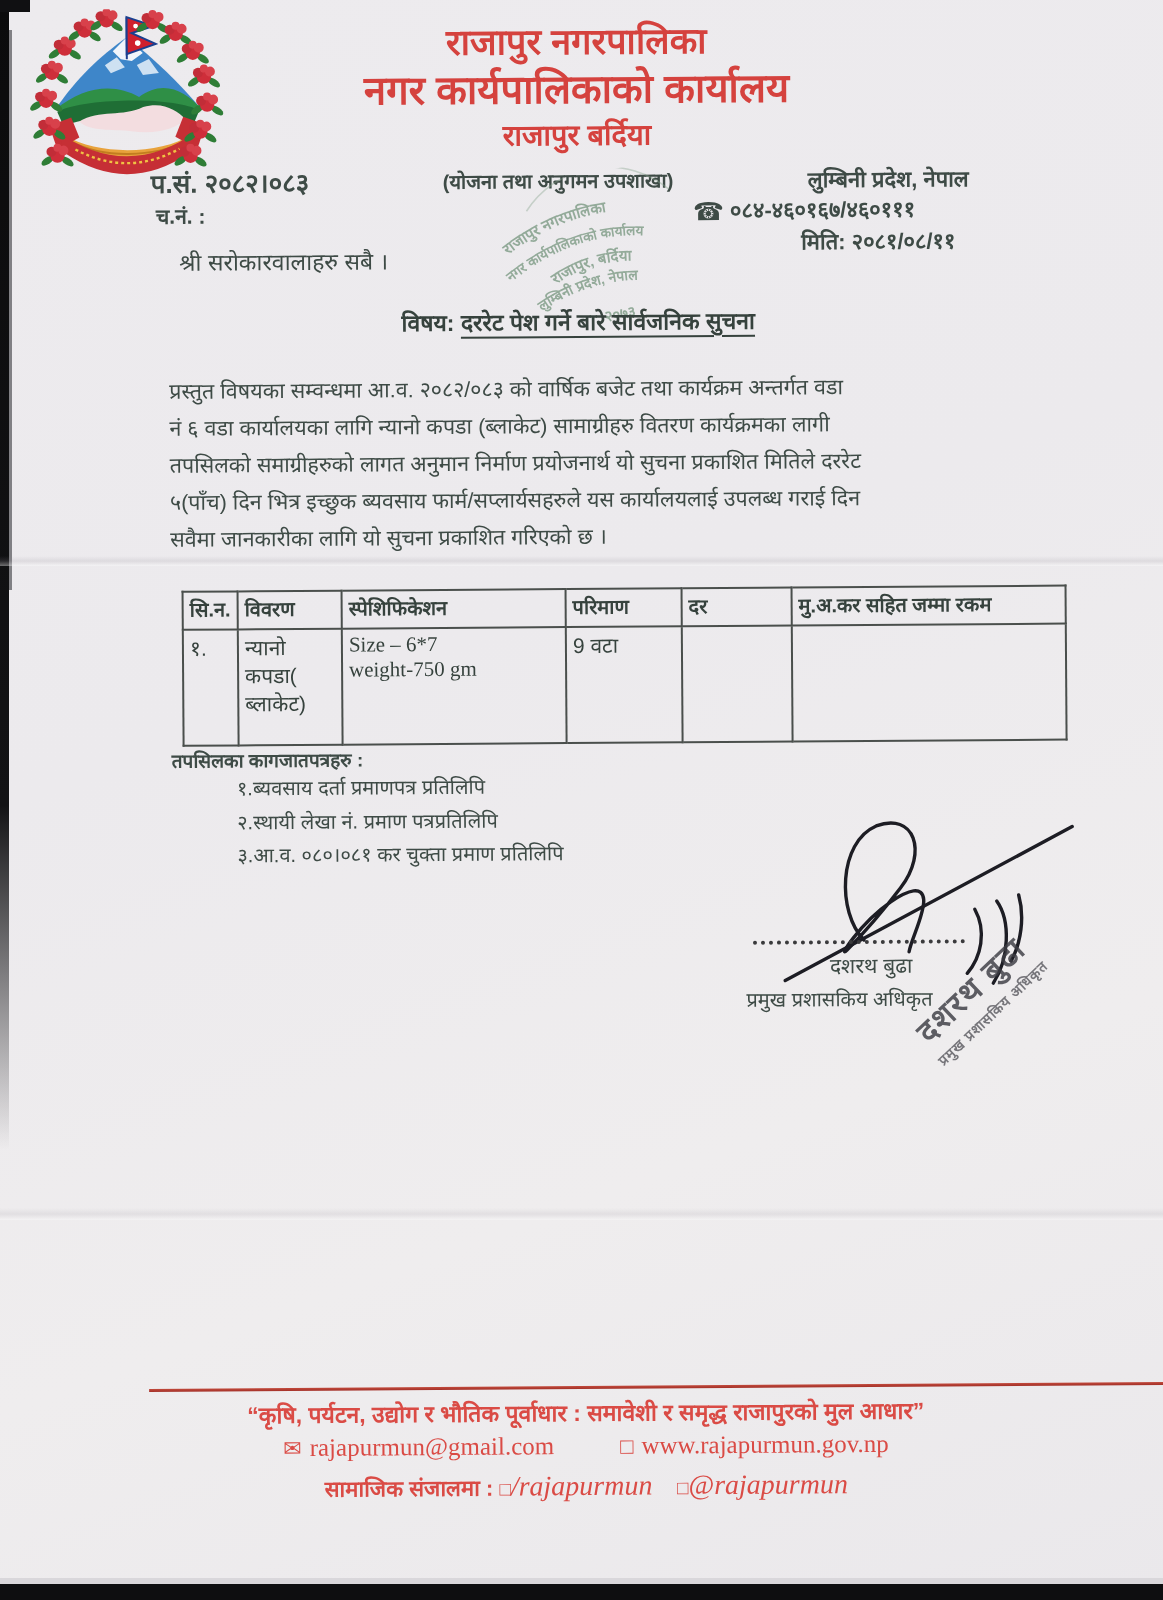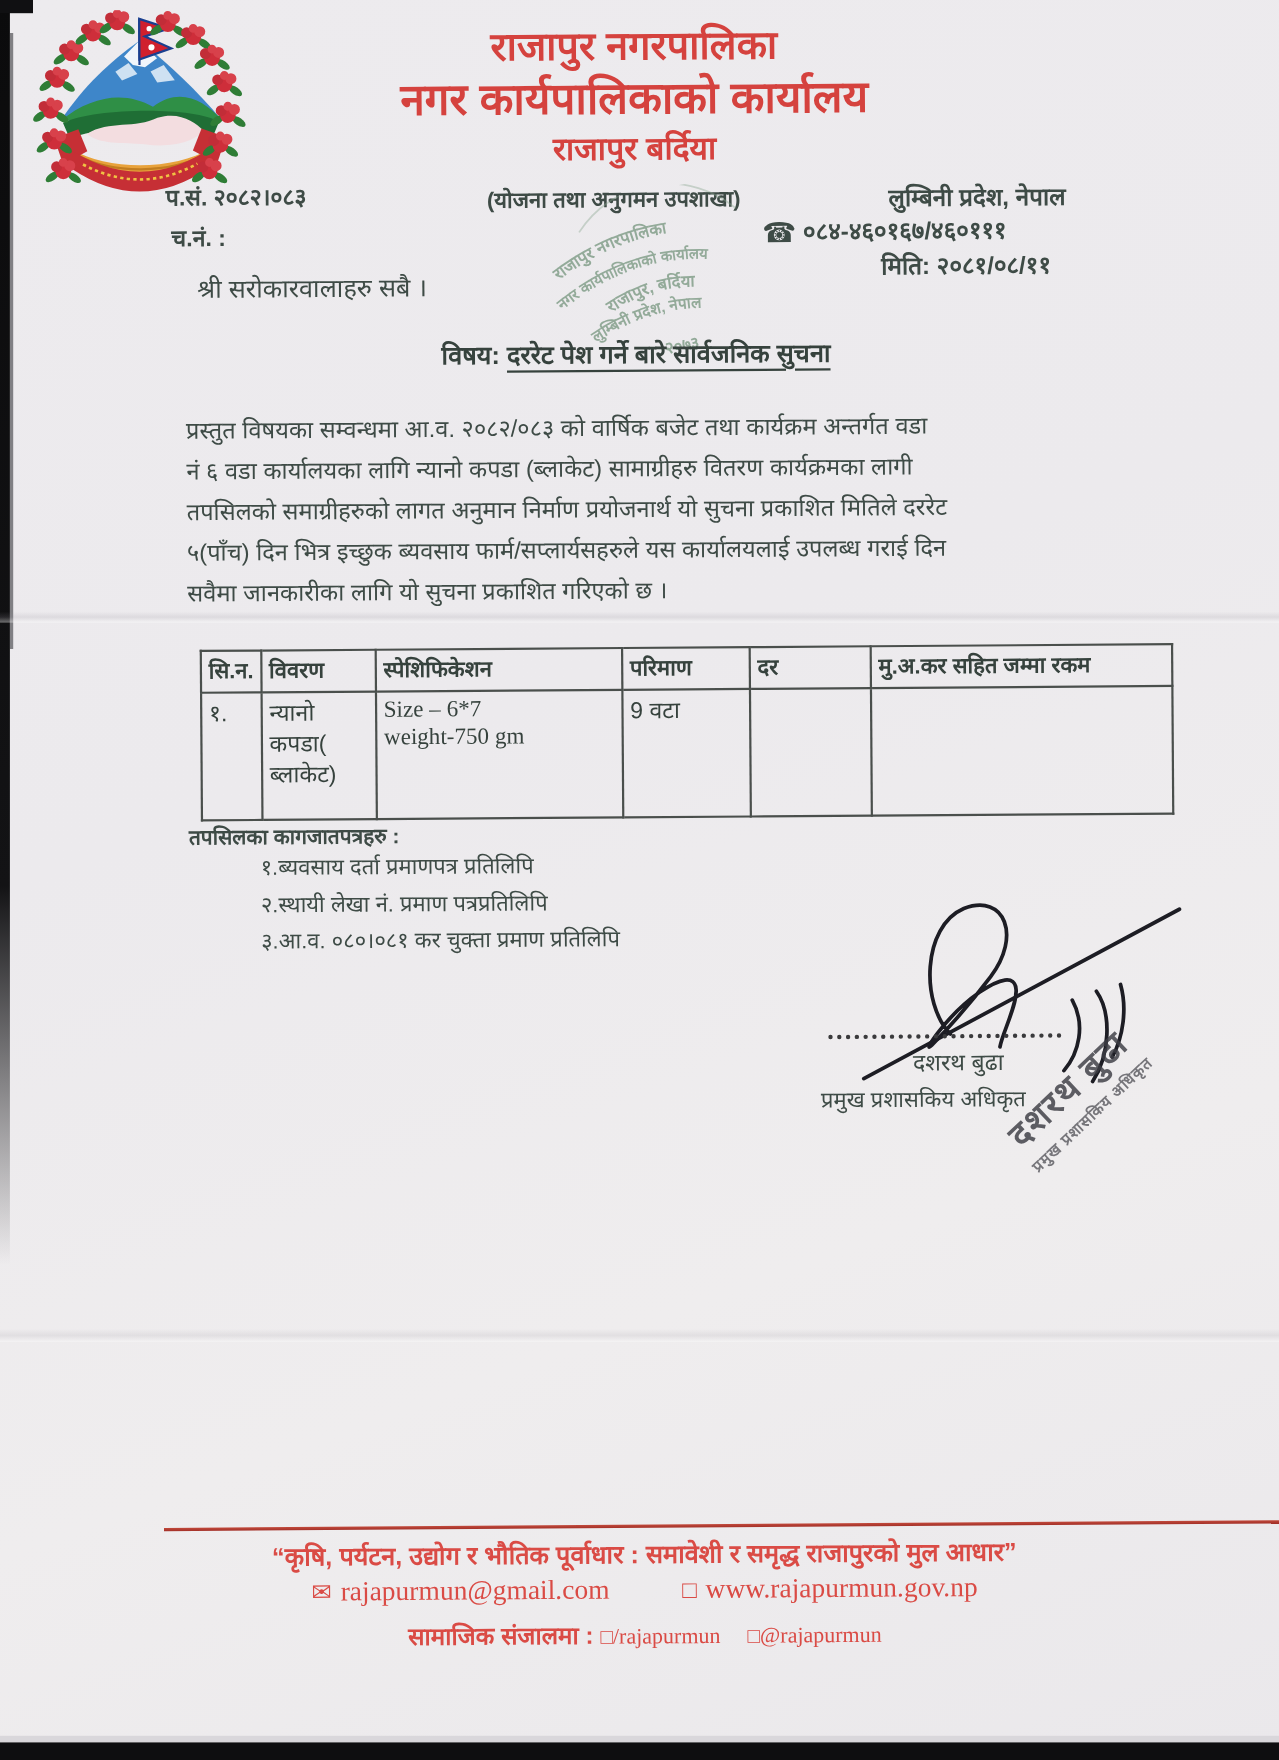--- a/index.html
+++ b/index.html
@@ -21,21 +21,21 @@
   .crease1{position:absolute;left:0;top:556px;width:100%;height:10px;
            background:linear-gradient(to bottom,rgba(150,145,155,0) 0%,rgba(150,145,155,.18) 50%,rgba(255,255,255,.4) 100%);}
   .crease2{position:absolute;left:0;top:1208px;width:100%;height:12px;
            background:linear-gradient(to bottom,rgba(150,145,155,0) 0%,rgba(150,145,155,.15) 50%,rgba(255,255,255,.35) 100%);}
 
   
   .h1{left:0;top:16px;width:1163px;font-size:36px;font-weight:bold;color:#d5423e;text-align:center;}
   .h2{left:0;top:60px;width:1163px;font-size:40px;font-weight:bold;color:#d5423e;text-align:center;}
   .h3{left:0;top:114px;width:1163px;font-size:29px;color:#d5423e;text-align:center;font-weight:600;}
 
-  .ref{left:155px;top:162px;font-size:21px;font-weight:bold;}
+  .ref{left:155px;top:162px;font-size:26px;font-weight:bold;}
   .ch{left:160px;top:199px;font-size:21px;font-weight:bold;}
   .subbranch{left:447px;top:167px;font-size:20px;font-weight:bold;}
   .province{left:812px;top:165px;font-size:22px;font-weight:bold;}
   .phoneline{left:697px;top:195px;font-size:22px;font-weight:bold;}
   .phoneline .ph-ico{font-size:25px;vertical-align:-2px;margin-right:6px;}
   .dateline{left:805px;top:227px;font-size:22px;font-weight:bold;}
 
   .salutation{left:183px;top:243px;font-size:23px;}
   .subject{left:0;top:305px;width:1163px;text-align:center;font-size:23px;font-weight:bold;color:#36423d;}
   .subject .u{text-decoration:underline;text-underline-offset:6px;}
@@ -67,21 +67,21 @@
   .stamp-round{left:478px;top:172px;opacity:.8;transform:rotate(-10deg);}
 
   
   .foot-rule{left:145px;top:1386px;width:1018px;height:3px;
              background:linear-gradient(to bottom,#c24a3c,#a33028);}
   .slogan{left:0;top:1396px;width:1163px;text-align:center;font-size:23px;font-weight:bold;color:#da4b45;}
   .contact{left:0;top:1432px;width:1163px;display:flex;justify-content:center;gap:66px;
            color:#da4b45;font-family:"Liberation Serif","DejaVu Serif",serif;font-size:25px;}
   .contact .ico{font-size:22px;margin-right:8px;}
   .social{left:0;top:1470px;width:1163px;text-align:center;font-size:22px;font-weight:bold;color:#da4b45;}
-  .social .lat{font-family:"Liberation Serif","DejaVu Serif",serif;font-weight:normal;font-size:20px;}
+  .social .lat{font-family:"Liberation Serif","DejaVu Serif",serif;font-weight:normal;font-size:28px;font-style:italic;}
   .social .ico{font-size:19px;font-weight:normal;}
 </style>
 </head>
 <body>
 
 <div class="sheet">
   <div class="tilt">
 
     <svg class="abs" style="left:32px;top:6px;" width="200" height="172" viewBox="0 0 200 172">
       <defs>

